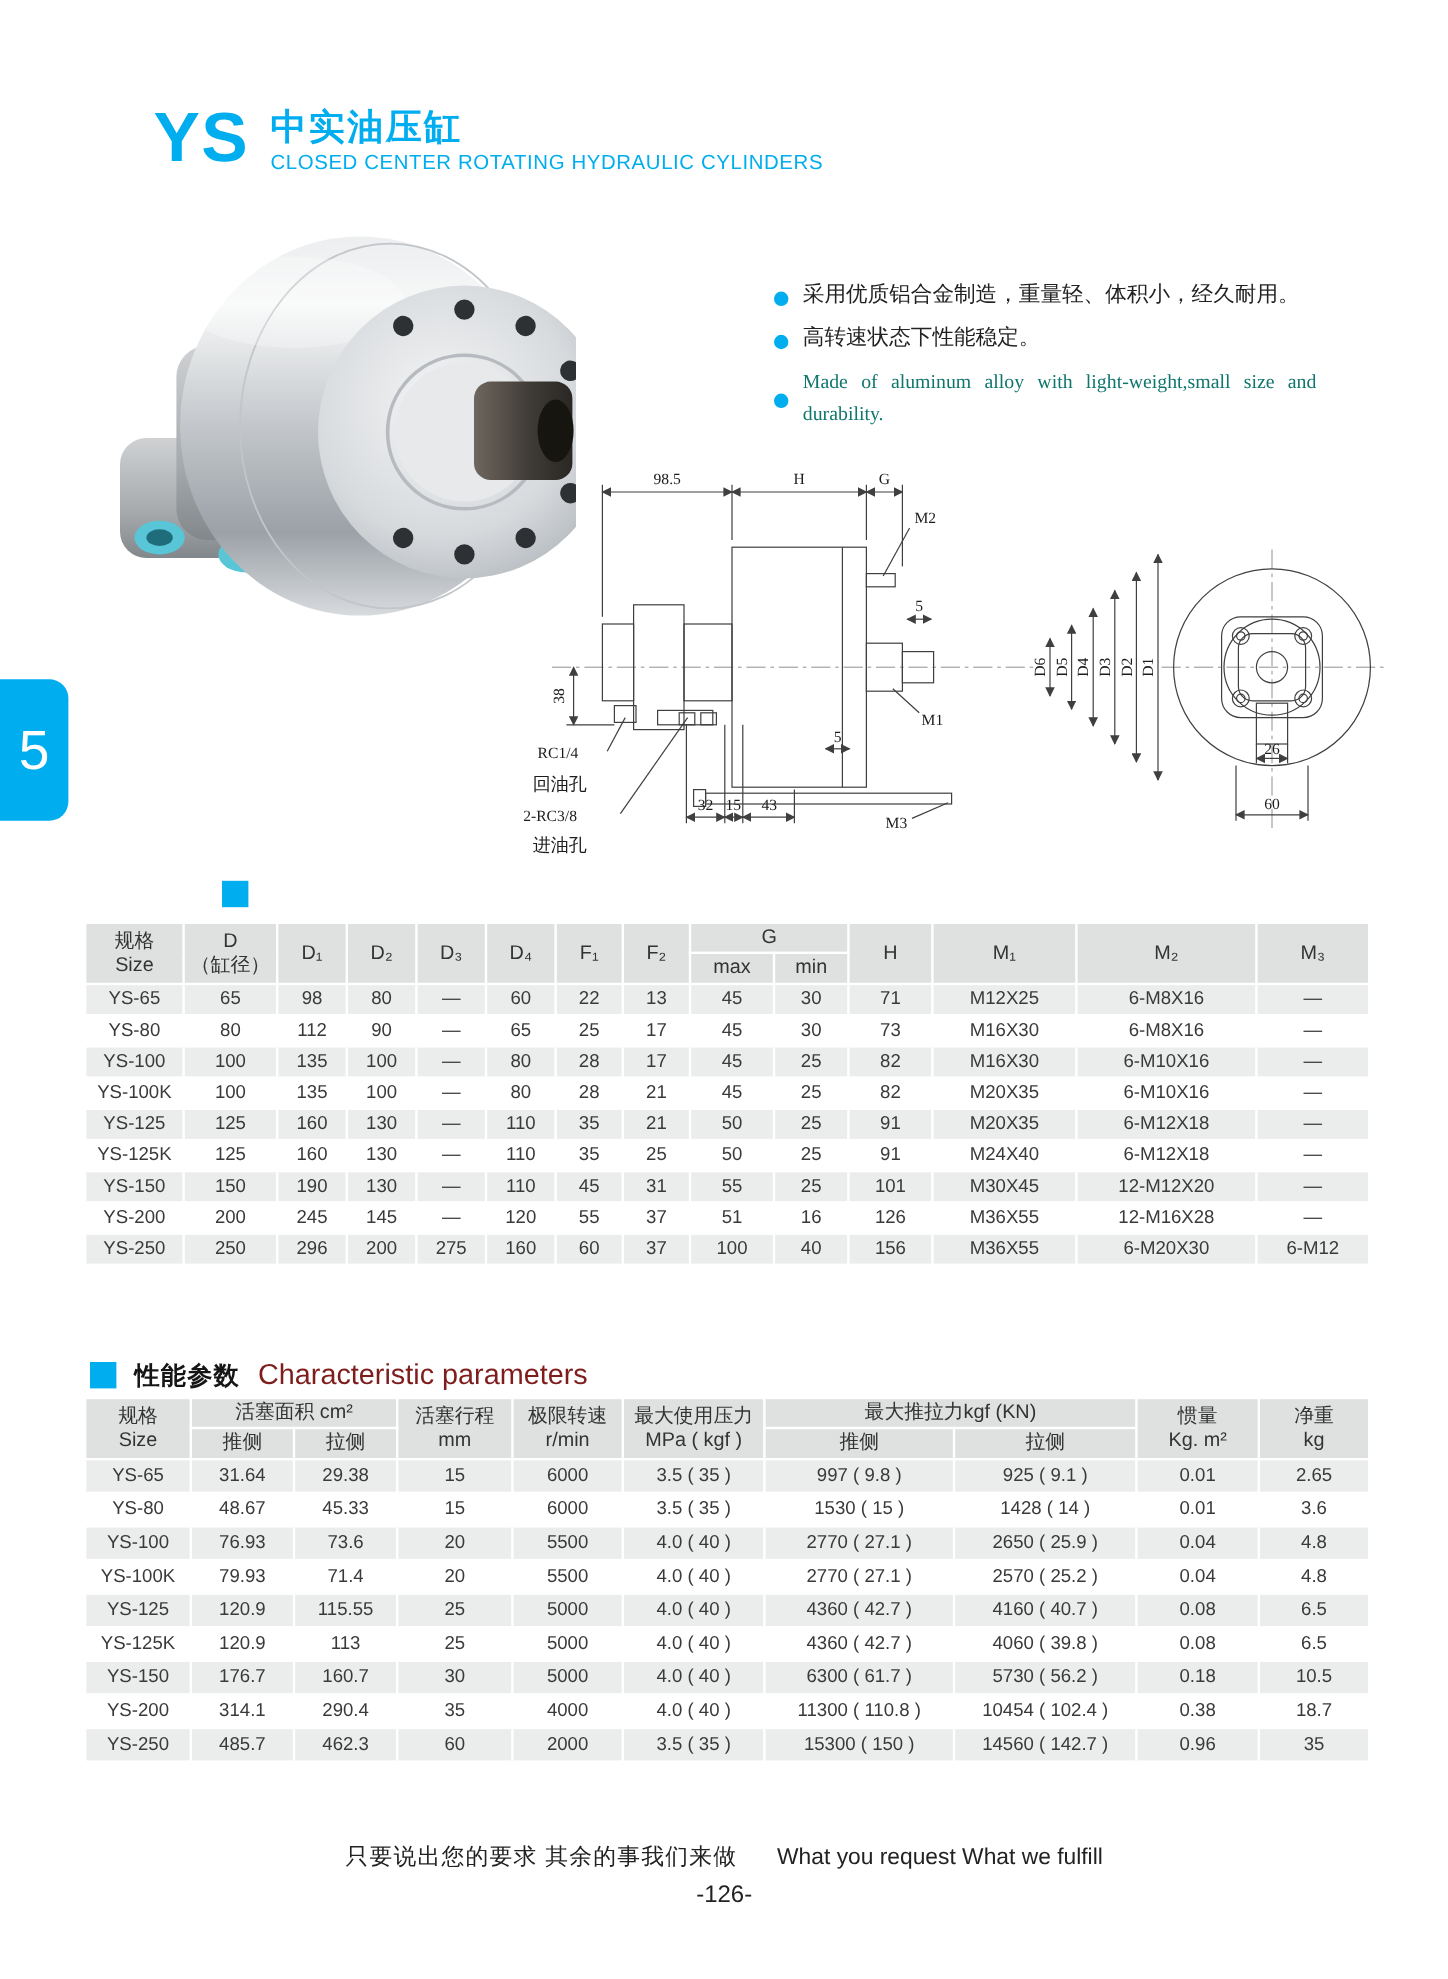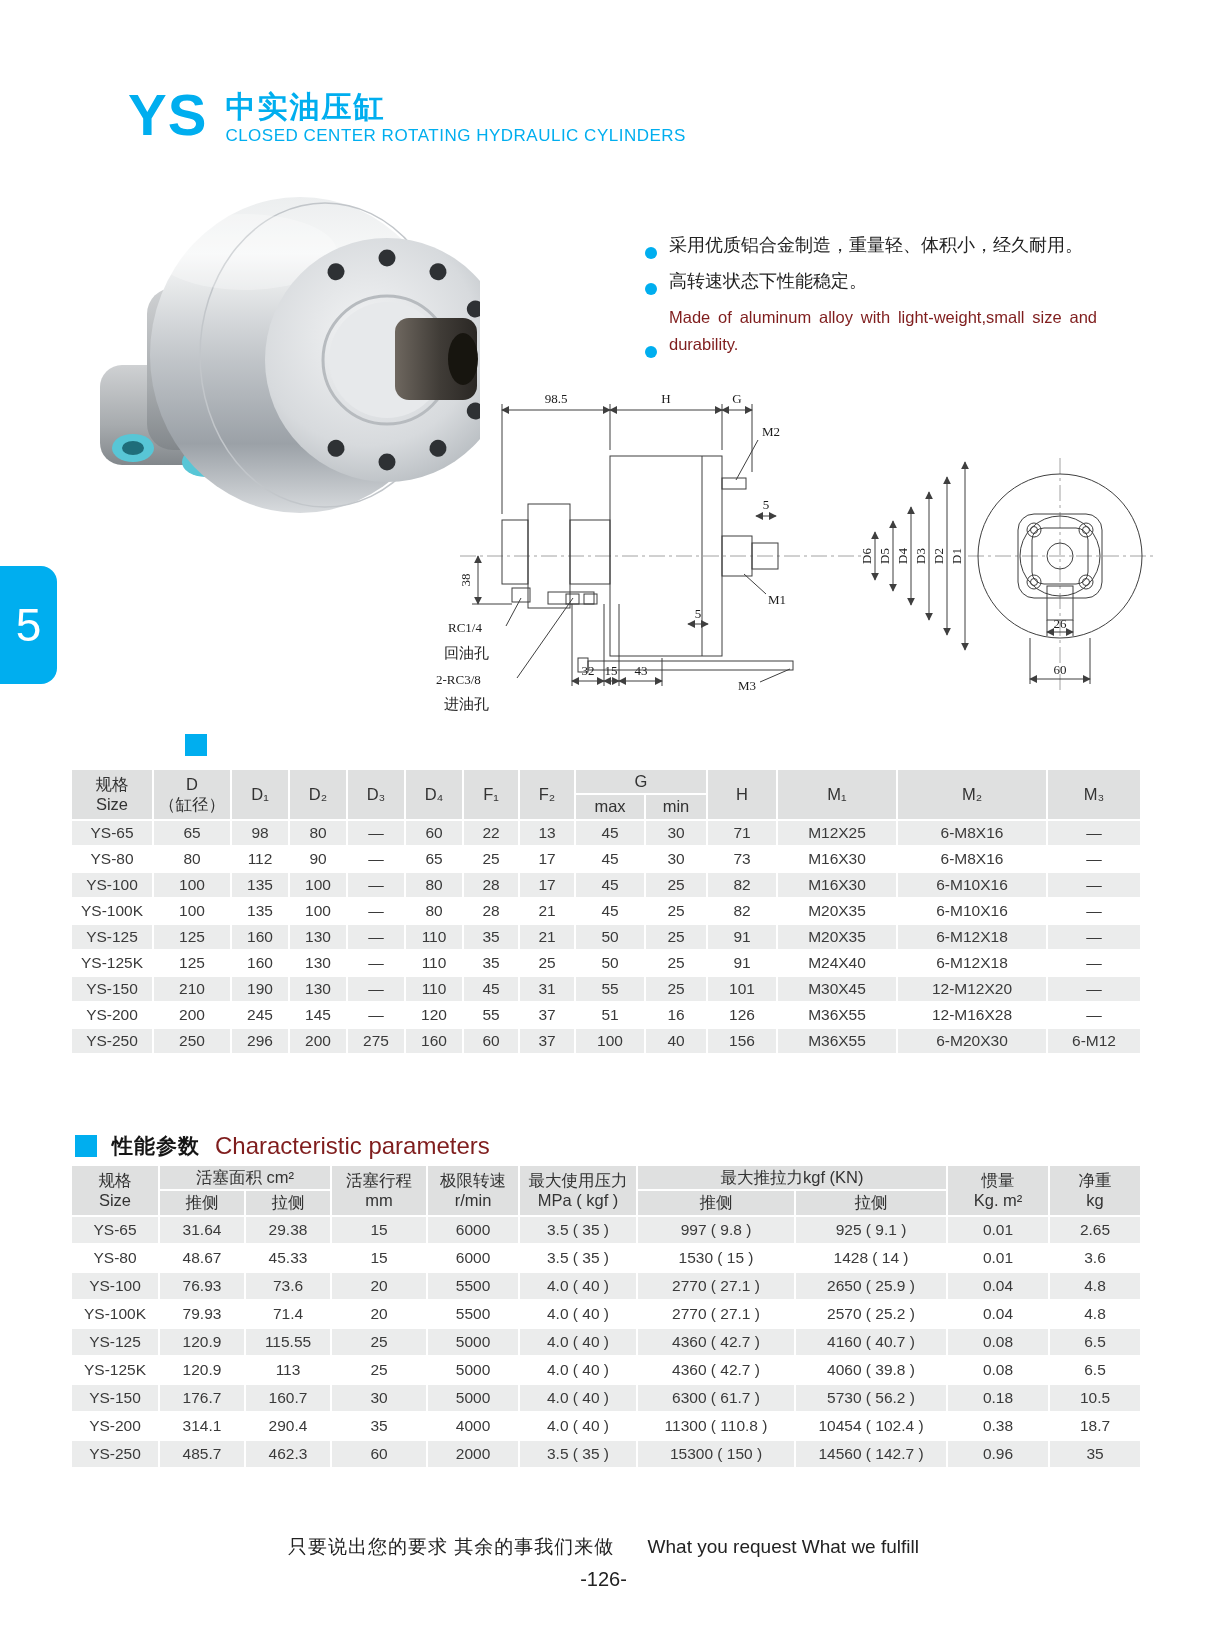--- a/index.html
+++ b/index.html
@@ -15,24 +15,24 @@
 
   
   .tab5{position:absolute;left:0;top:566px;width:57px;height:118px;background:#00aeef;
         border-radius:0 16px 16px 0;color:#fff;font-size:46px;display:flex;
         align-items:center;justify-content:center;}
 
   
   .features{position:absolute;left:645px;width:452px;}
   .features.cn{top:232px;}
   .features.en{top:304px;}
-  .feat{display:flex;gap:12px;margin-bottom:9px;align-items:flex-end;}
+  .feat{display:flex;gap:12px;margin-bottom:9px;align-items:center;font-family:Liberation Serif, serif;}
   .dot{width:12px;height:12px;border-radius:50%;background:#00aeef;margin-top:6px;flex:none;}
   .feat-text{font-size:18px;color:#222;line-height:27px;}
-  .features.en .feat-text{font-size:16.5px;color:#7f1d1d;text-align:justify;}
+  .features.en .feat-text{font-size:16.5px;color:#0f766e;text-align:justify;}
 
   
   .sec{position:absolute;left:75px;display:flex;align-items:center;gap:15px;}
   .sec-square{width:22px;height:22px;background:#00aeef;}
   .sec-cn{font-size:21px;font-weight:bold;color:#151515;letter-spacing:1px;}
   .sec-en{font-size:24px;color:#7f1d1d;}
 
   
   table.ptable{position:absolute;left:70px;width:1070px;border-collapse:collapse;
         table-layout:fixed;text-align:center;font-size:15.5px;color:#3a3a3a;}
@@ -409,21 +409,21 @@
           <td>25</td>
           <td>50</td>
           <td>25</td>
           <td>91</td>
           <td>M24X40</td>
           <td>6-M12X18</td>
           <td>—</td>
         </tr>
         <tr class="shade">
           <td>YS-150</td>
-          <td>210</td>
+          <td>150</td>
           <td>190</td>
           <td>130</td>
           <td>—</td>
           <td>110</td>
           <td>45</td>
           <td>31</td>
           <td>55</td>
           <td>25</td>
           <td>101</td>
           <td>M30X45</td>

